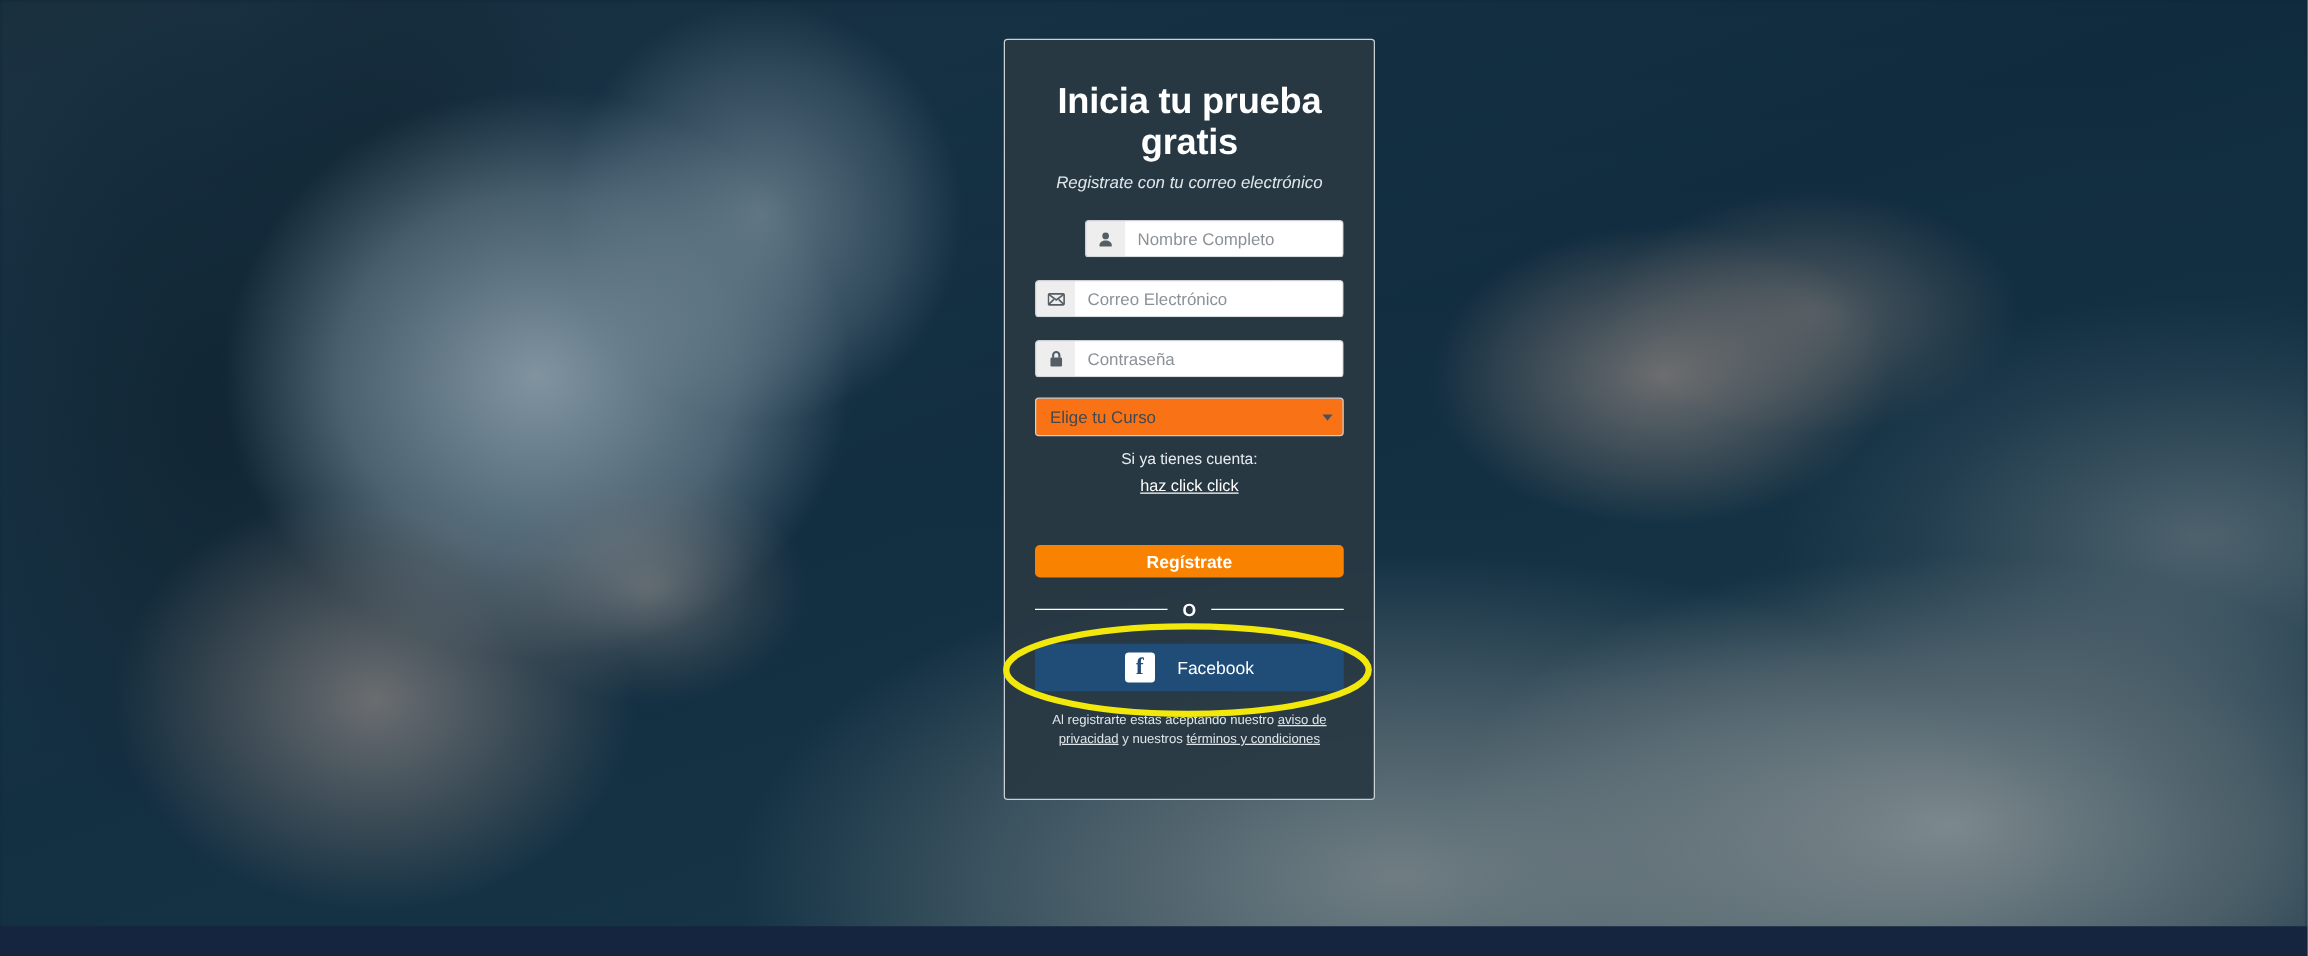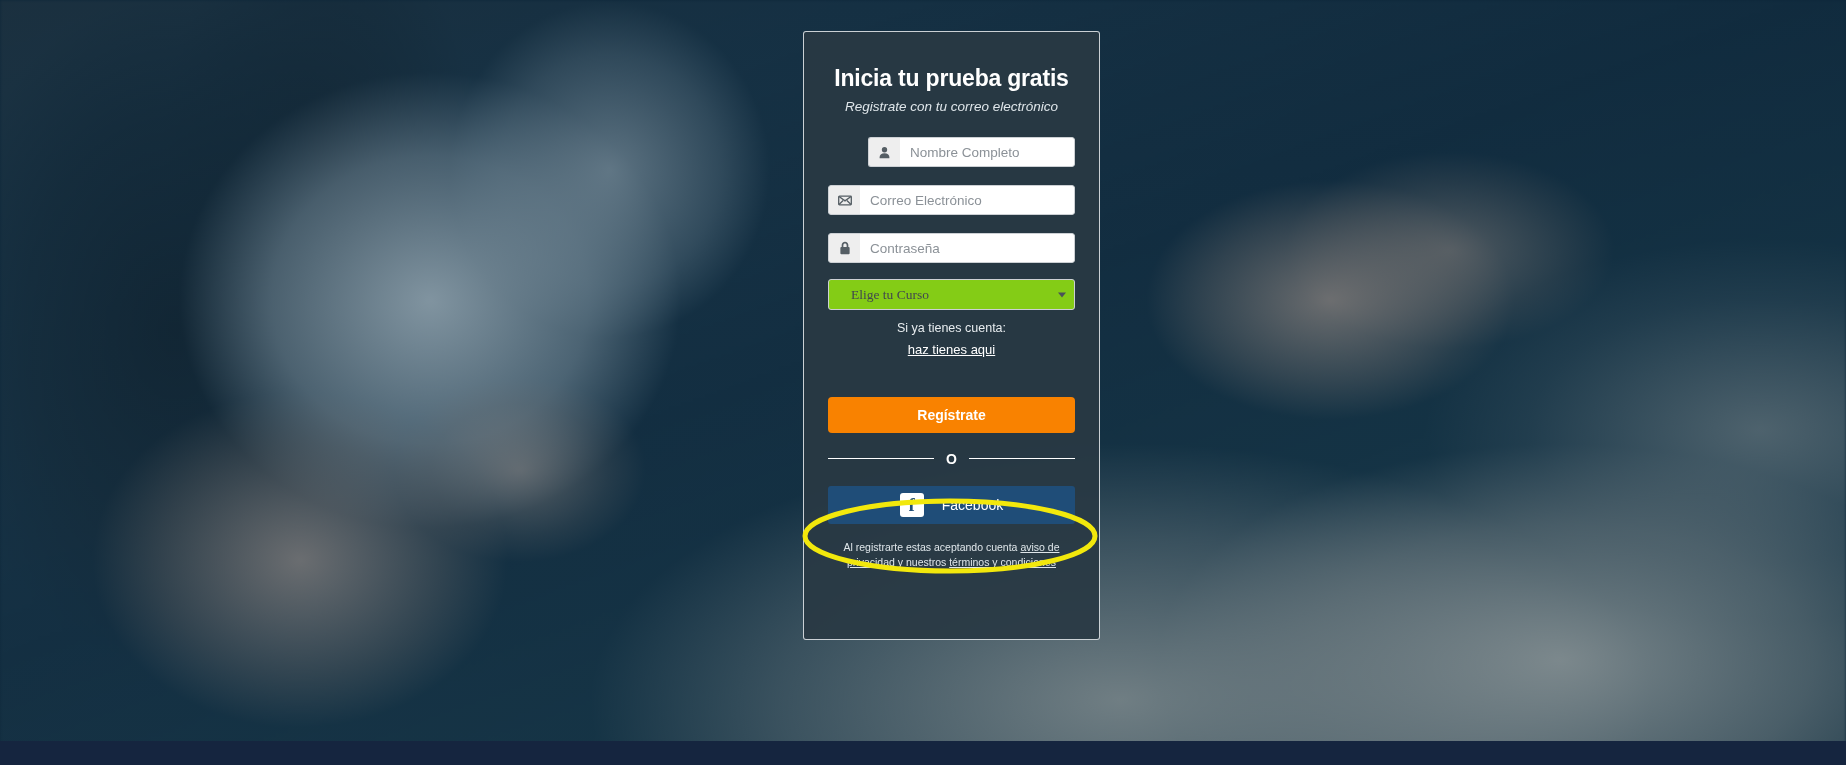--- a/index.html
+++ b/index.html
@@ -73,21 +73,21 @@
     border: 1px solid rgba(231,235,238,0.85);
     border-radius: 3px;
     padding: 0 24px;
   }
 
   .card-title {
     margin: 0;
     padding-top: 33px;
     text-align: center;
     color: #ffffff;
-    font-size: 23px;
+    font-size: 29px;
     font-weight: bold;
     letter-spacing: -0.2px;
   }
 
   .card-subtitle {
     margin: 0;
     padding-top: 7px;
     text-align: center;
     color: #dfe6ea;
     font-size: 13.5px;
@@ -138,25 +138,25 @@
   
   .select-wrap {
     position: relative;
     margin-top: 16px;
     height: 31px;
   }
   .course-select {
     width: 100%;
     height: 31px;
     box-sizing: border-box;
-    background: #84cc16;
+    background: #f97316;
     border: 1px solid #ccd0d4;
     border-radius: 3px;
-    padding: 0 24px 0 22px;
-    font-family: Liberation Serif, serif;
+    padding: 0 24px 0 11px;
+    font-family: Liberation Sans, sans-serif;
     font-size: 13.5px;
     color: #41484e;
     appearance: none;
     -webkit-appearance: none;
     -moz-appearance: none;
     outline: none;
   }
   .select-caret {
     position: absolute;
     right: 9px;
@@ -185,21 +185,21 @@
     font-size: 13px;
     text-decoration: underline;
     cursor: pointer;
   }
 
   
   .register-button {
     display: block;
     width: 100%;
     margin-top: 40px;
-    height: 36px;
+    height: 26px;
     background: #f98200;
     border: none;
     border-radius: 4px;
     color: #ffffff;
     font-family: "Liberation Sans", sans-serif;
     font-size: 14px;
     font-weight: bold;
     cursor: pointer;
   }
 
@@ -329,38 +329,38 @@
 
     <div class="select-wrap">
       <select class="course-select">
         <option>Elige tu Curso</option>
       </select>
       <span class="select-caret"></span>
     </div>
 
     <div class="account-prompt">
       <span>Si ya tienes cuenta:</span>
-      <a class="account-link">haz tienes aqui</a>
+      <a class="account-link">haz click click</a>
     </div>
 
     <button class="register-button">Regístrate</button>
 
     <div class="or-divider">
       <span class="rule"></span>
       <span class="or-text">O</span>
       <span class="rule"></span>
     </div>
 
     <button class="facebook-button">
       <span class="fb-tile">f</span>
       <span class="fb-label">Facebook</span>
     </button>
 
     <p class="legal-text">
-      <span>Al registrarte estas aceptando cuenta </span><a>aviso de privacidad</a><span> y nuestros </span><a>términos y condiciones</a>
+      <span>Al registrarte estas aceptando nuestro </span><a>aviso de privacidad</a><span> y nuestros </span><a>términos y condiciones</a>
     </p>
 
   </div>
 
   <svg class="annotation-ellipse" viewBox="0 0 300 80">
     <ellipse cx="150" cy="40" rx="145" ry="35" fill="none" stroke="#f2e80c" stroke-width="5"></ellipse>
   </svg>
 
 </div>
 

